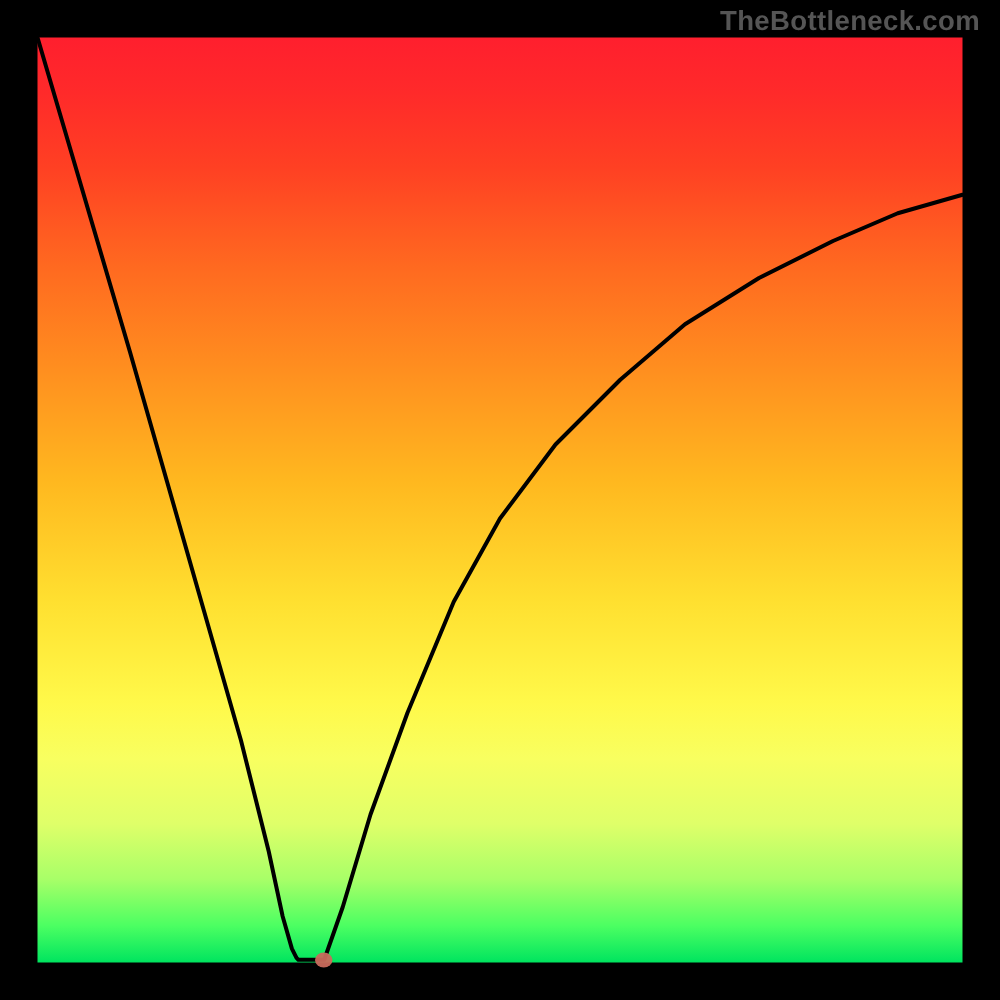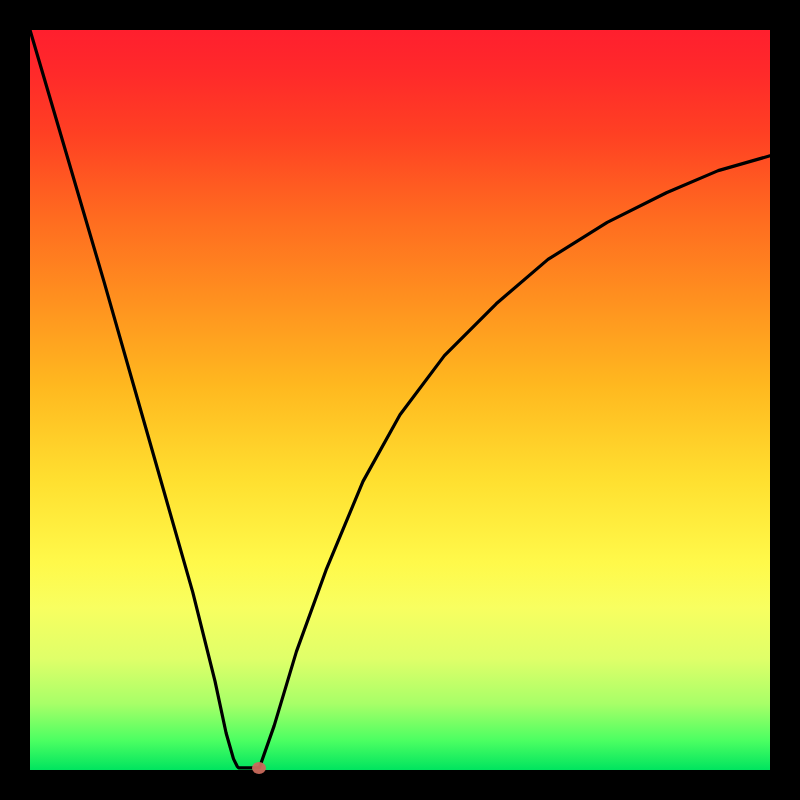--- a/index.html
+++ b/index.html
@@ -67,20 +67,21 @@
     background: #c96a5c;
     opacity: 0.95;
     transform: translate(-50%, -50%);
   }
 </style>
 </head>
 <body>
 
 <div class="frame">
 
+  <div class="watermark">TheBottleneck.com</div>
 
   <div class="plot">
 
     <svg class="curve" viewBox="0 0 740 740" preserveAspectRatio="none">
       <path id="curve-path" fill="none" stroke="#000" stroke-width="3.2" stroke-linecap="round" stroke-linejoin="round" d="M 0.00 0.00 L 37.00 125.80 L 74.00 251.60 L 103.60 355.20 L 133.20 458.80 L 162.80 562.40 L 185.00 651.20 L 196.10 703.00 L 203.50 728.90 L 207.20 736.30 L 208.68 737.78 L 208.68 737.78 L 229.40 737.78 L 229.40 737.78 L 244.20 695.60 L 266.40 621.60 L 296.00 540.20 L 333.00 451.40 L 370.00 384.80 L 414.40 325.60 L 466.20 273.80 L 518.00 229.40 L 577.20 192.40 L 636.40 162.80 L 688.20 140.60 L 740.00 125.80 "></path>
     </svg>
 
     <div id="marker" class="marker" style="left: 229.4px; top: 737.78px;"></div>
   </div>
 </div>

